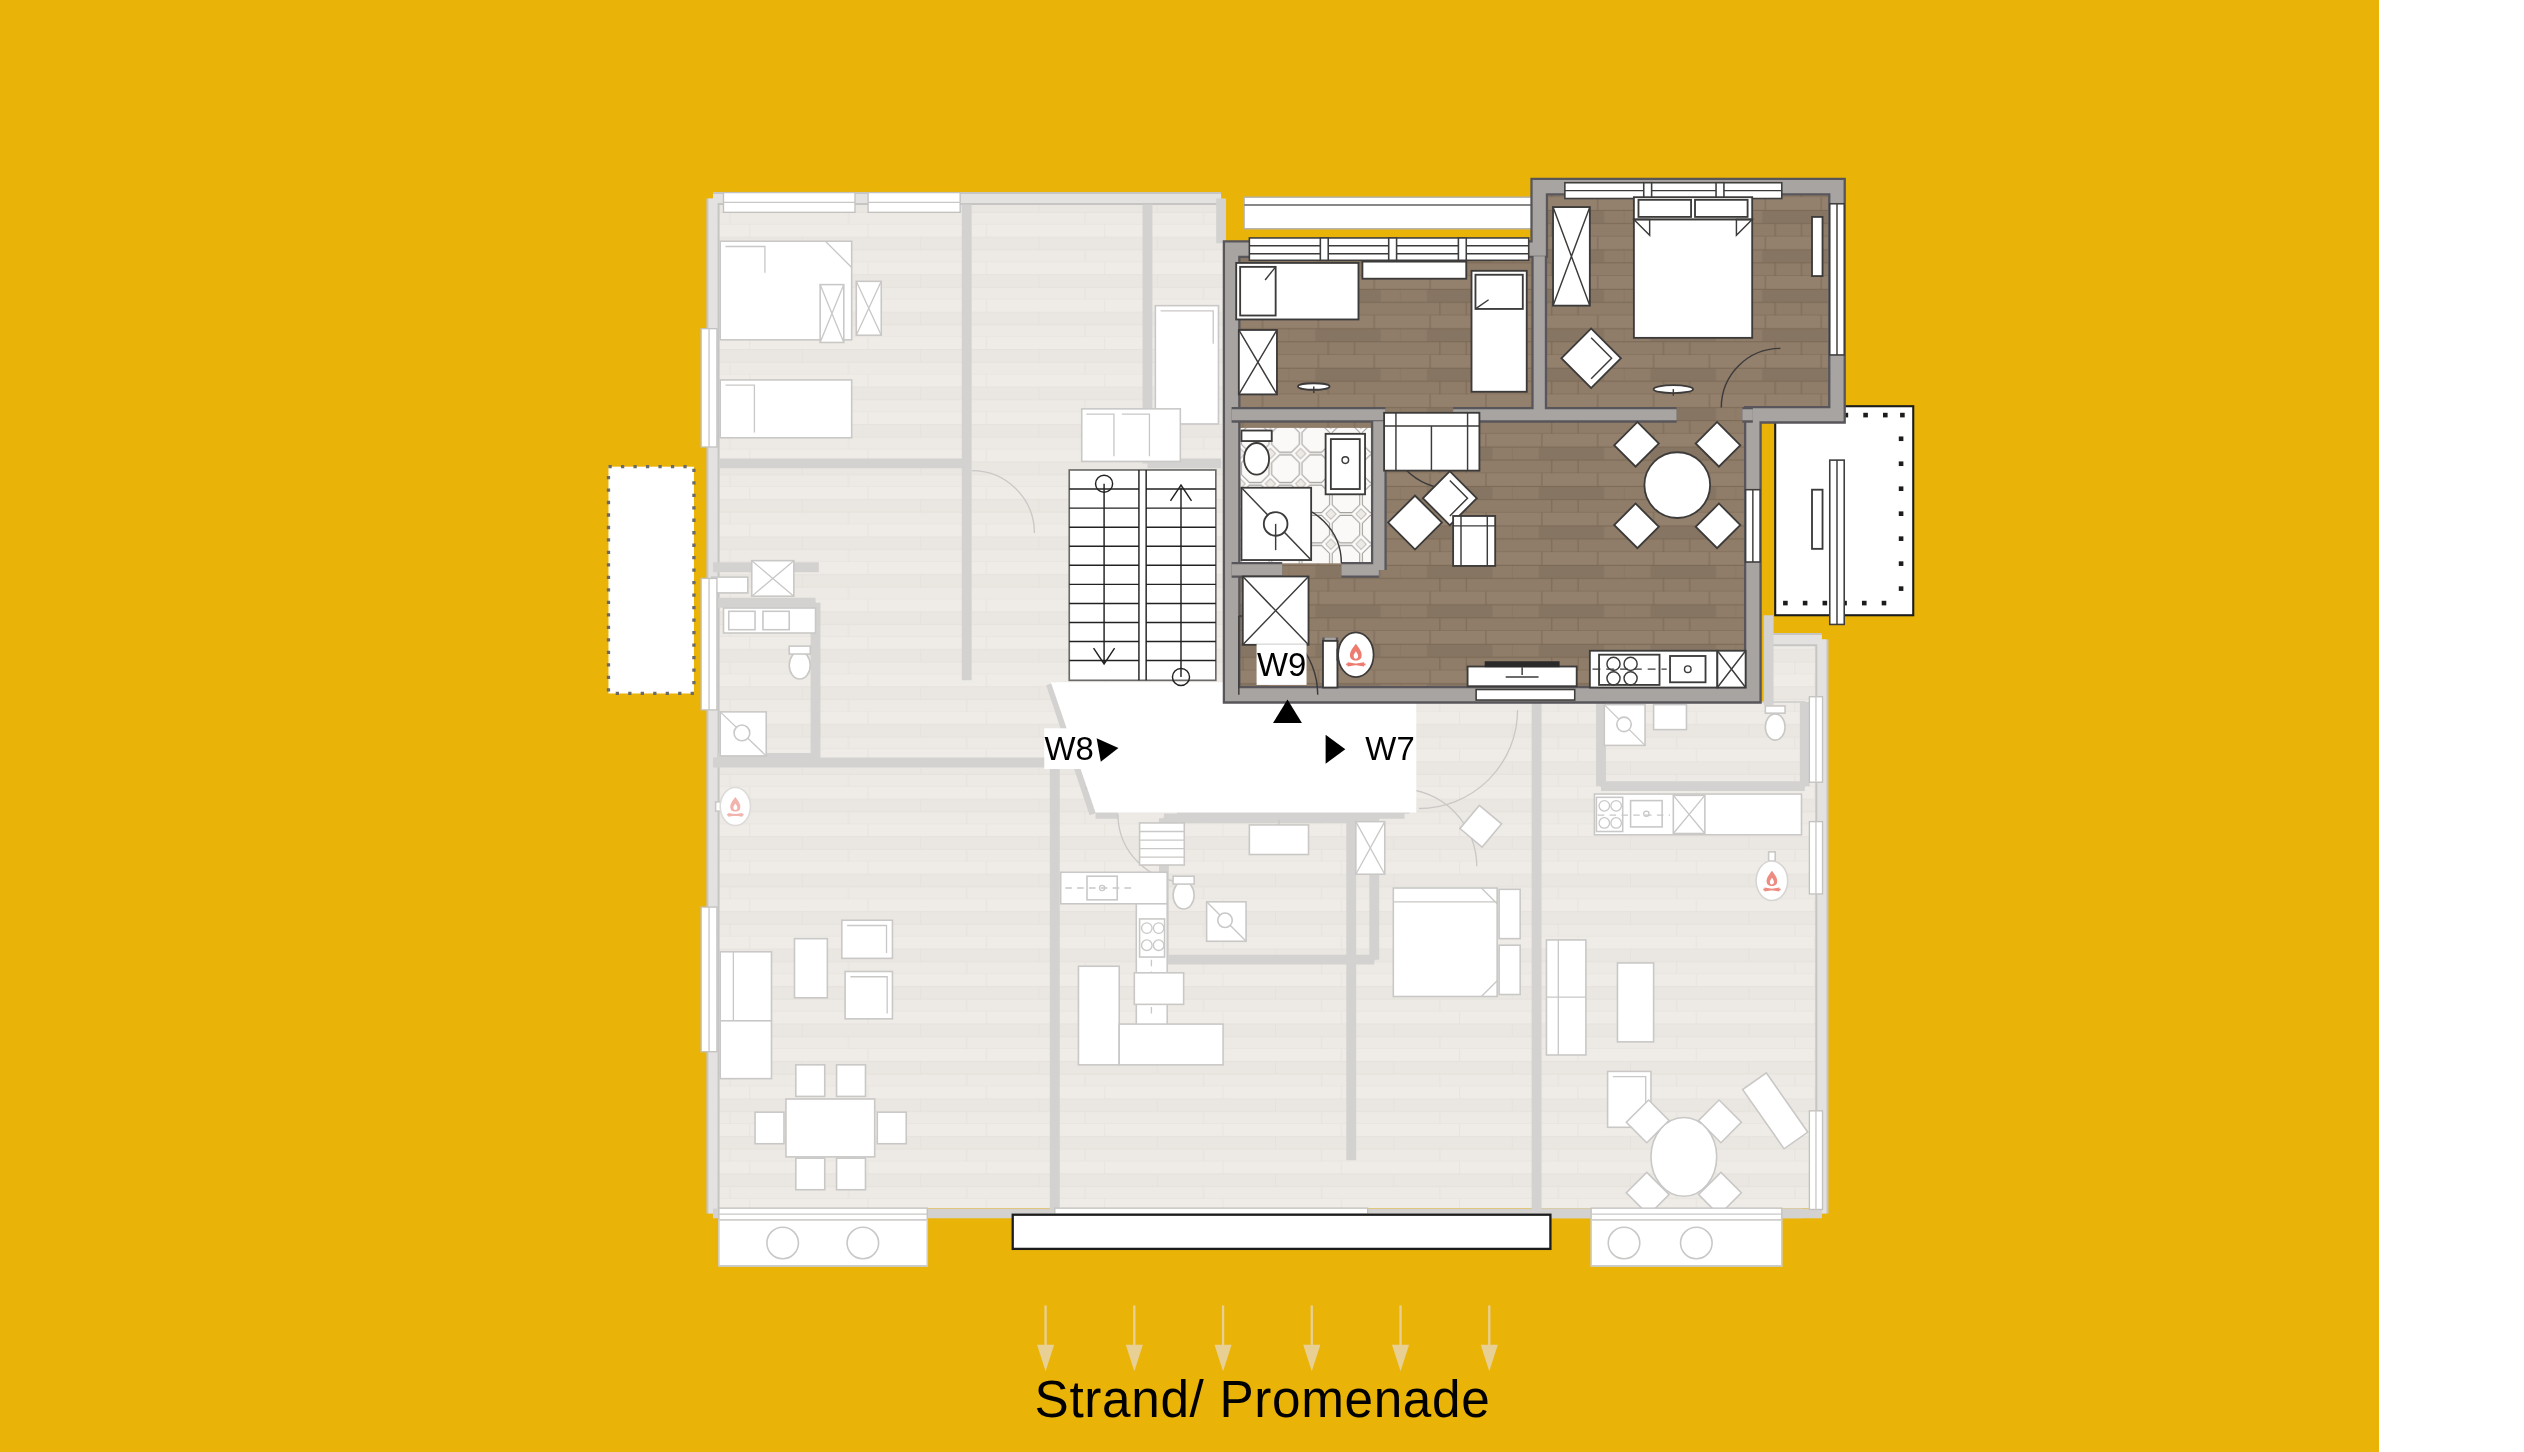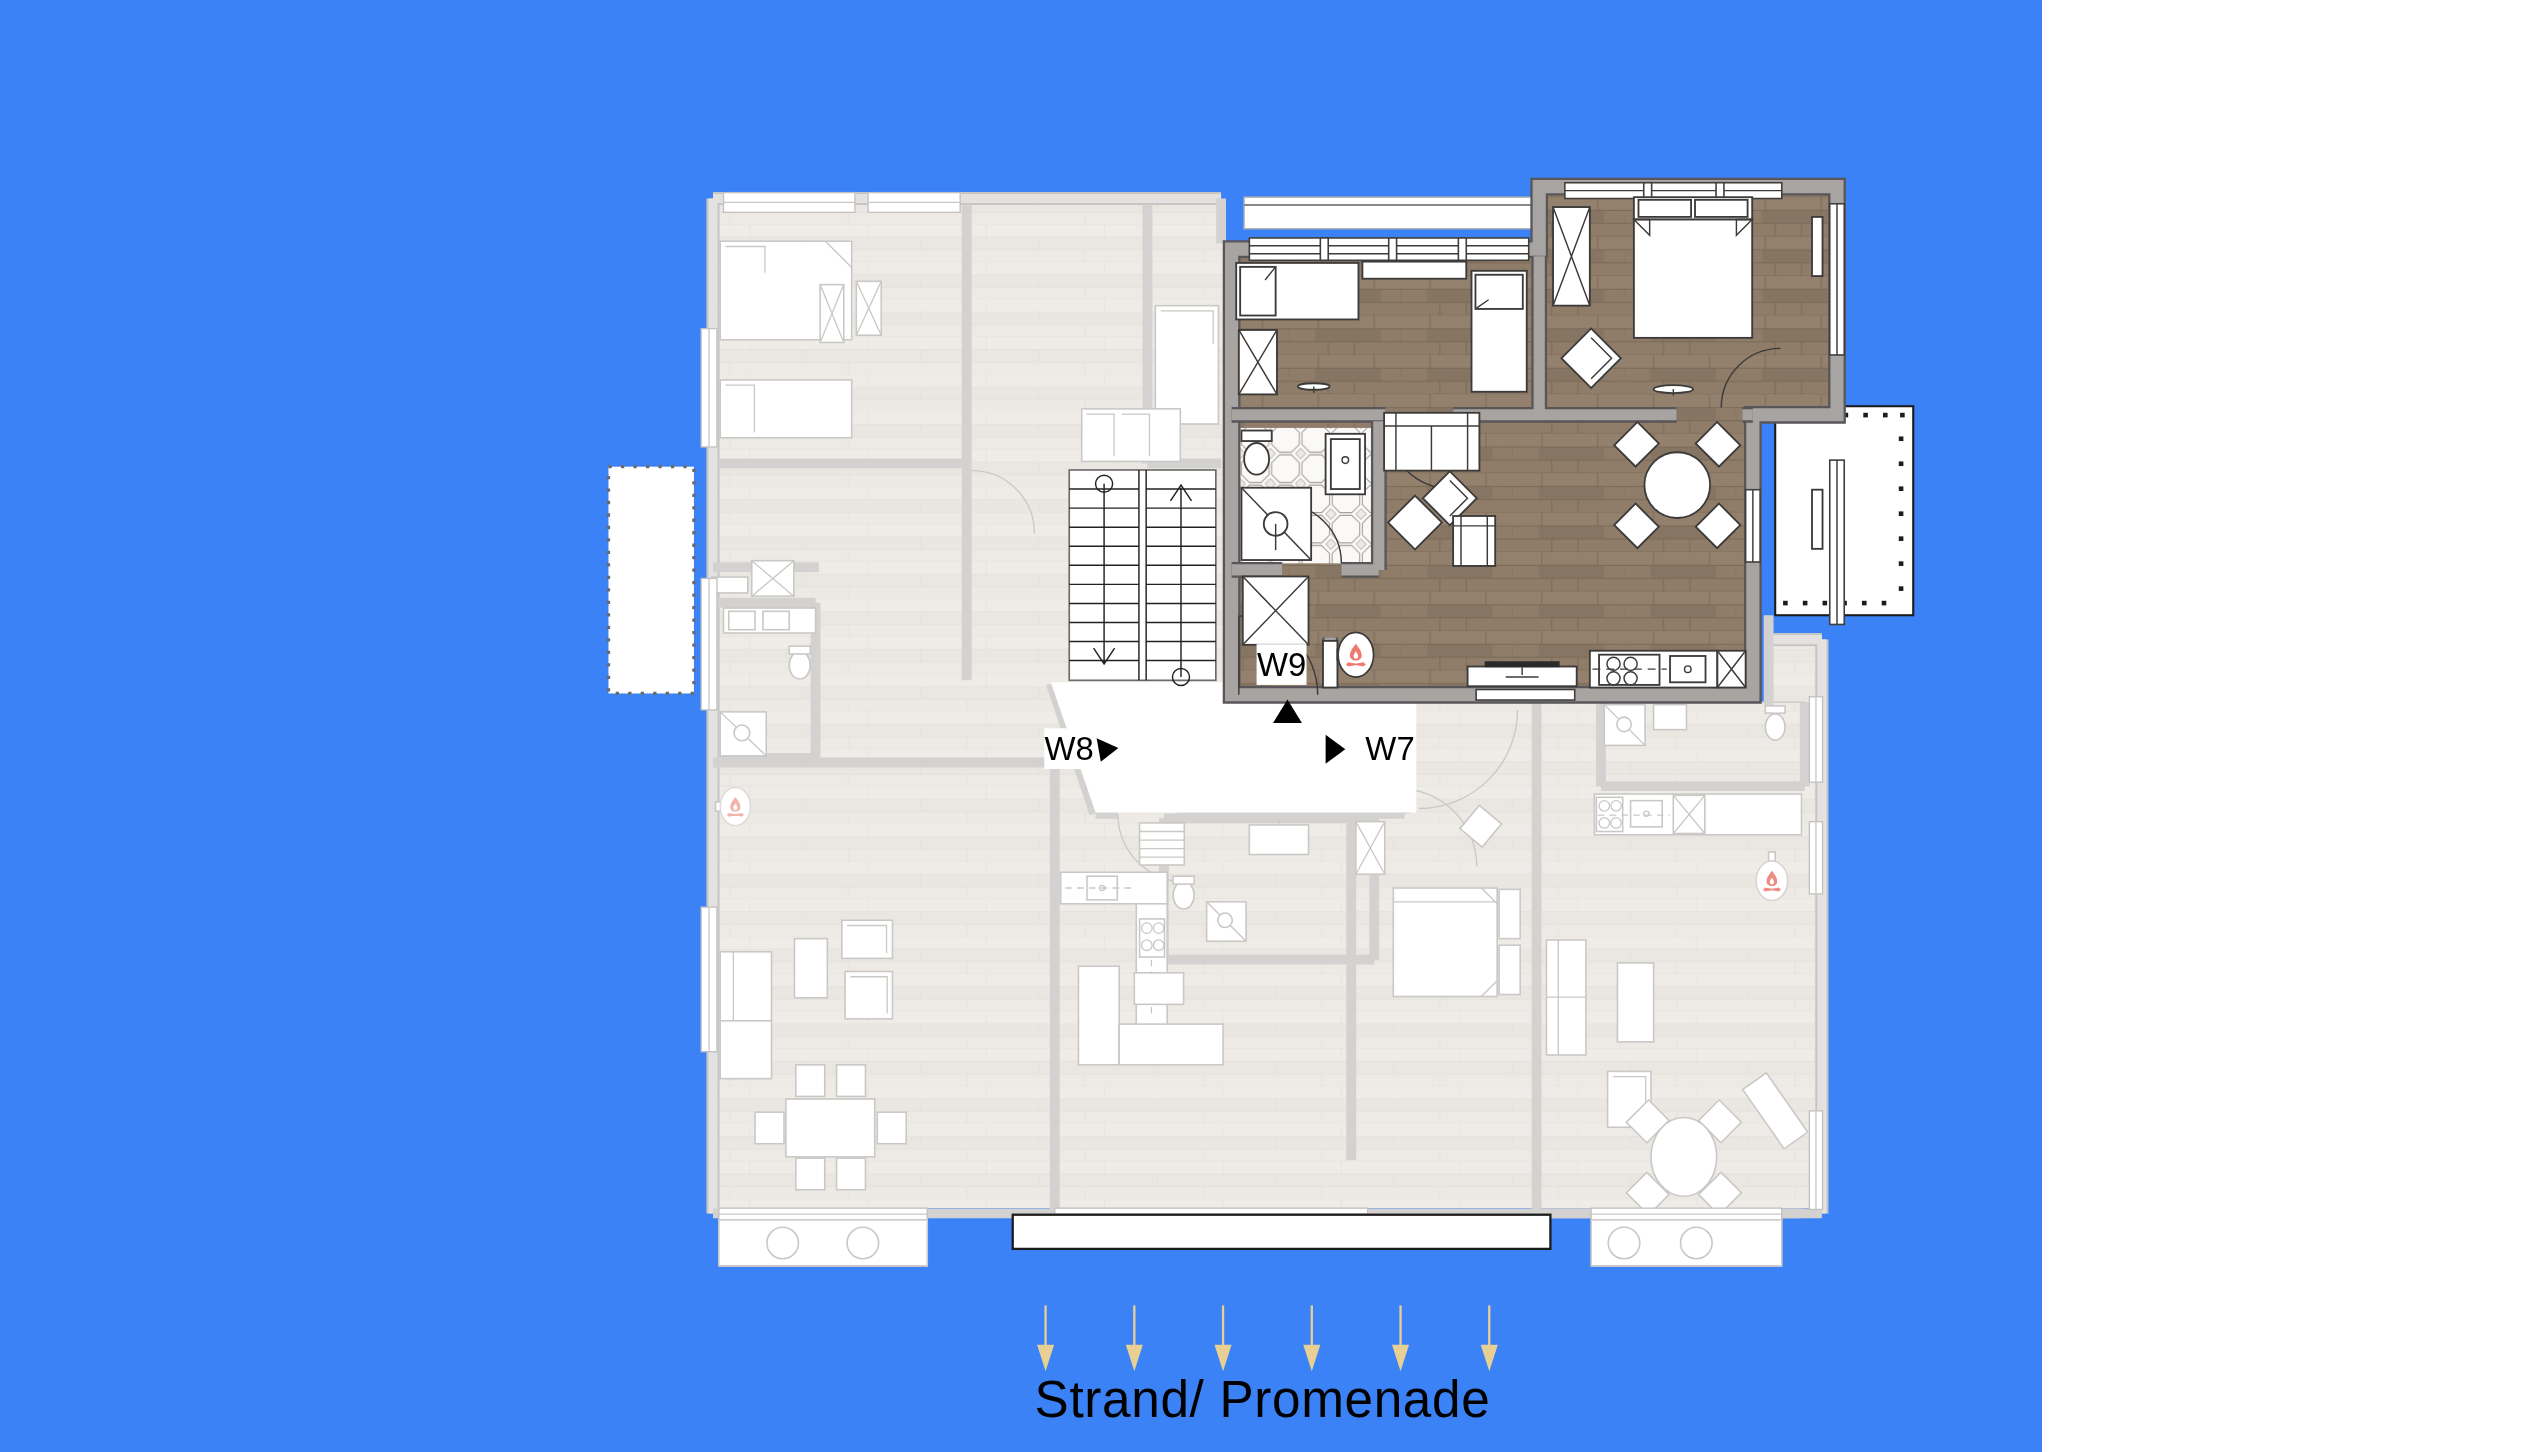--- a/index.html
+++ b/index.html
@@ -1,16 +1,16 @@
 <!DOCTYPE html>
 <html style="font-size:10.5px"><head>
 <meta charset="utf-8">
 <style>
   html,body{margin:0;padding:0;background:#ffffff;}
-  #stage{position:relative;width:2042px;height:1452px;background:#3b82f6;overflow:hidden;
+  #stage{position:relative;width:2379px;height:1452px;background:#eab308;overflow:hidden;
          font-family:"Liberation Sans", sans-serif;}
   svg{display:block}
   
   .fwall{stroke:#d3d2d0;stroke-width:15;fill:none}
   .fwallU{stroke:#c6c5c3;stroke-width:20;fill:none}
   .fwallO{stroke:#e3e2e0;stroke-width:14;fill:none}
   .ff{fill:#ffffff;stroke:#c9c8c6;stroke-width:2.4}
   .fl{stroke:#c9c8c6;stroke-width:2;fill:none}
   .winF{fill:#ffffff;stroke:#c2c1bf;stroke-width:2}
   

